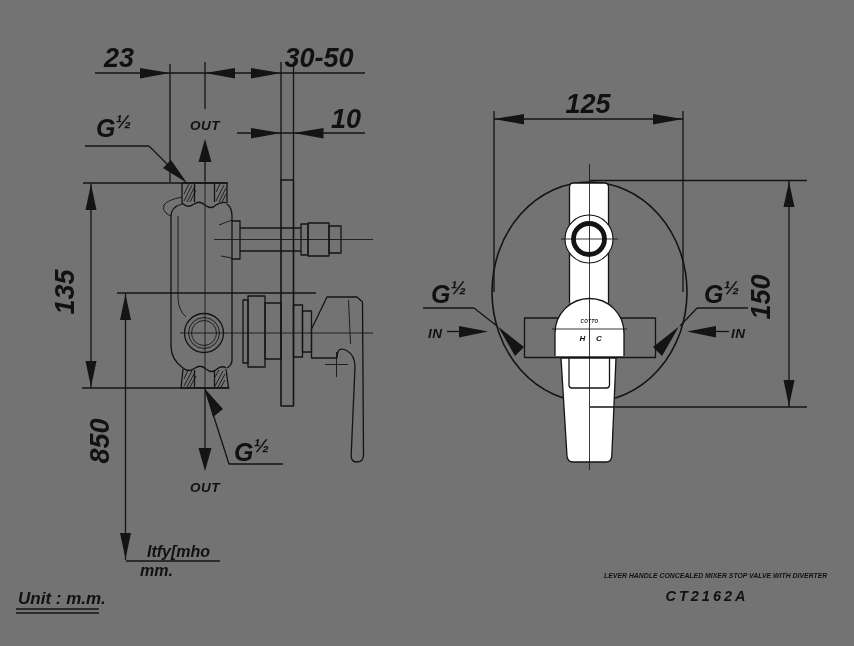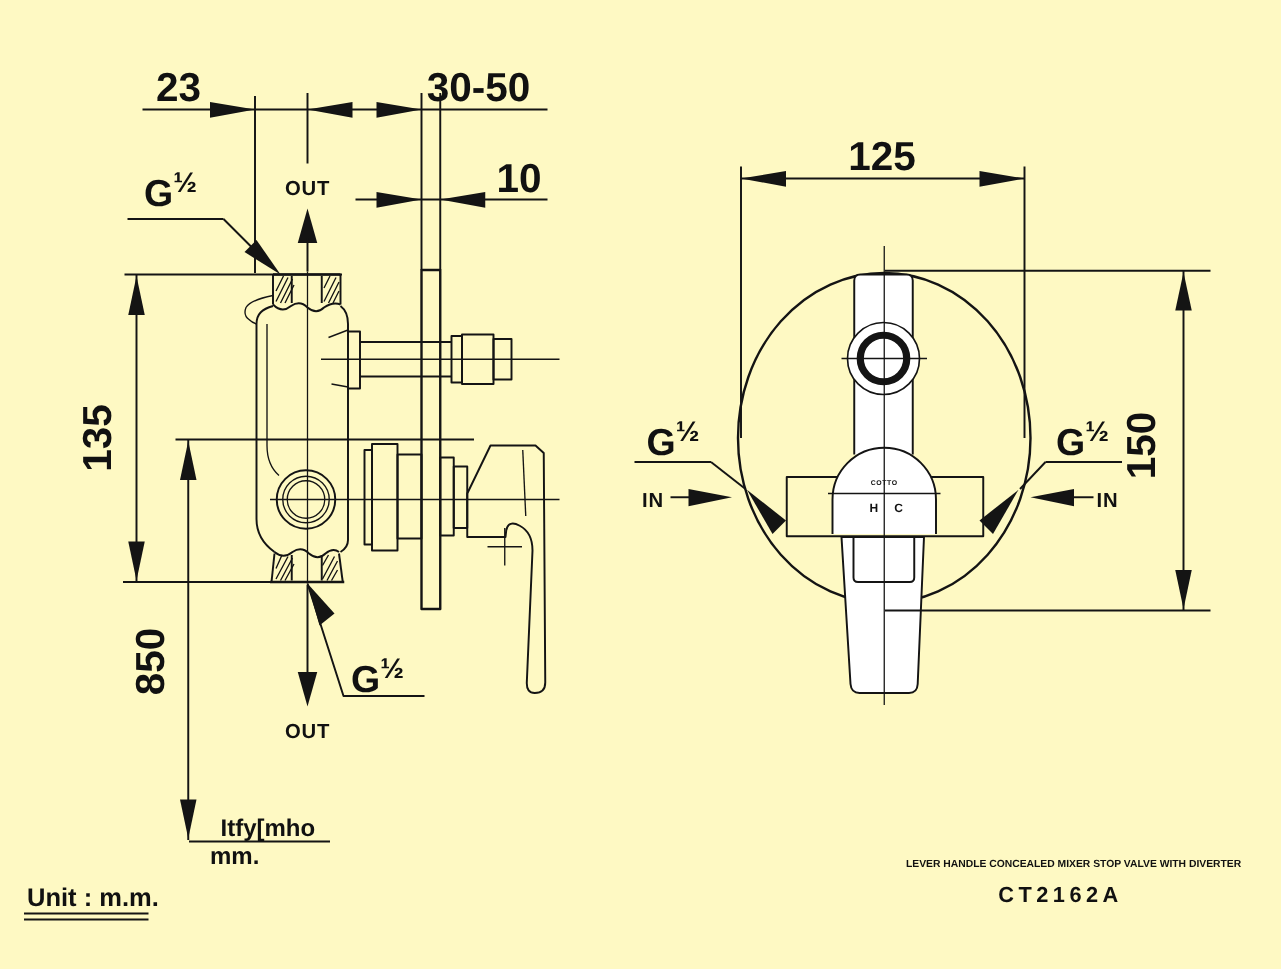--- a/index.html
+++ b/index.html
@@ -1,17 +1,17 @@
 <!DOCTYPE html>
 <html><head>
 <meta charset="utf-8">
 <style>
   html,body{margin:0;padding:0;background:#fff;}
-  .stage{position:relative;width:854px;height:646px;background:#fef9c3;overflow:hidden;
-         font-family:"Liberation Sans",sans-serif;}
+  .stage{position:relative;width:854px;height:646px;background:#737373;overflow:hidden;
+         font-family:"Liberation Sans",sans-serif;font-style:italic;}
   svg{display:block}
   .ln{stroke:#141414;stroke-width:1.3;fill:none;stroke-linejoin:round;stroke-linecap:butt}
   .ln2{stroke:#141414;stroke-width:1.6;fill:none;stroke-linejoin:round}
   .thin{stroke:#141414;stroke-width:0.9;fill:none}
   .cl{stroke:#141414;stroke-width:0.85;fill:none}
   .arr{fill:#141414;stroke:none}
   .wht{fill:#ffffff;stroke:#141414;stroke-width:1.3;stroke-linejoin:round}
   .dim{font-family:"Liberation Sans",sans-serif;font-weight:bold;font-size:27px;fill:#111}
   .gtxt{font-family:"Liberation Sans",sans-serif;font-weight:bold;font-size:25px;fill:#111}
   .half{font-size:19px;font-weight:bold}

